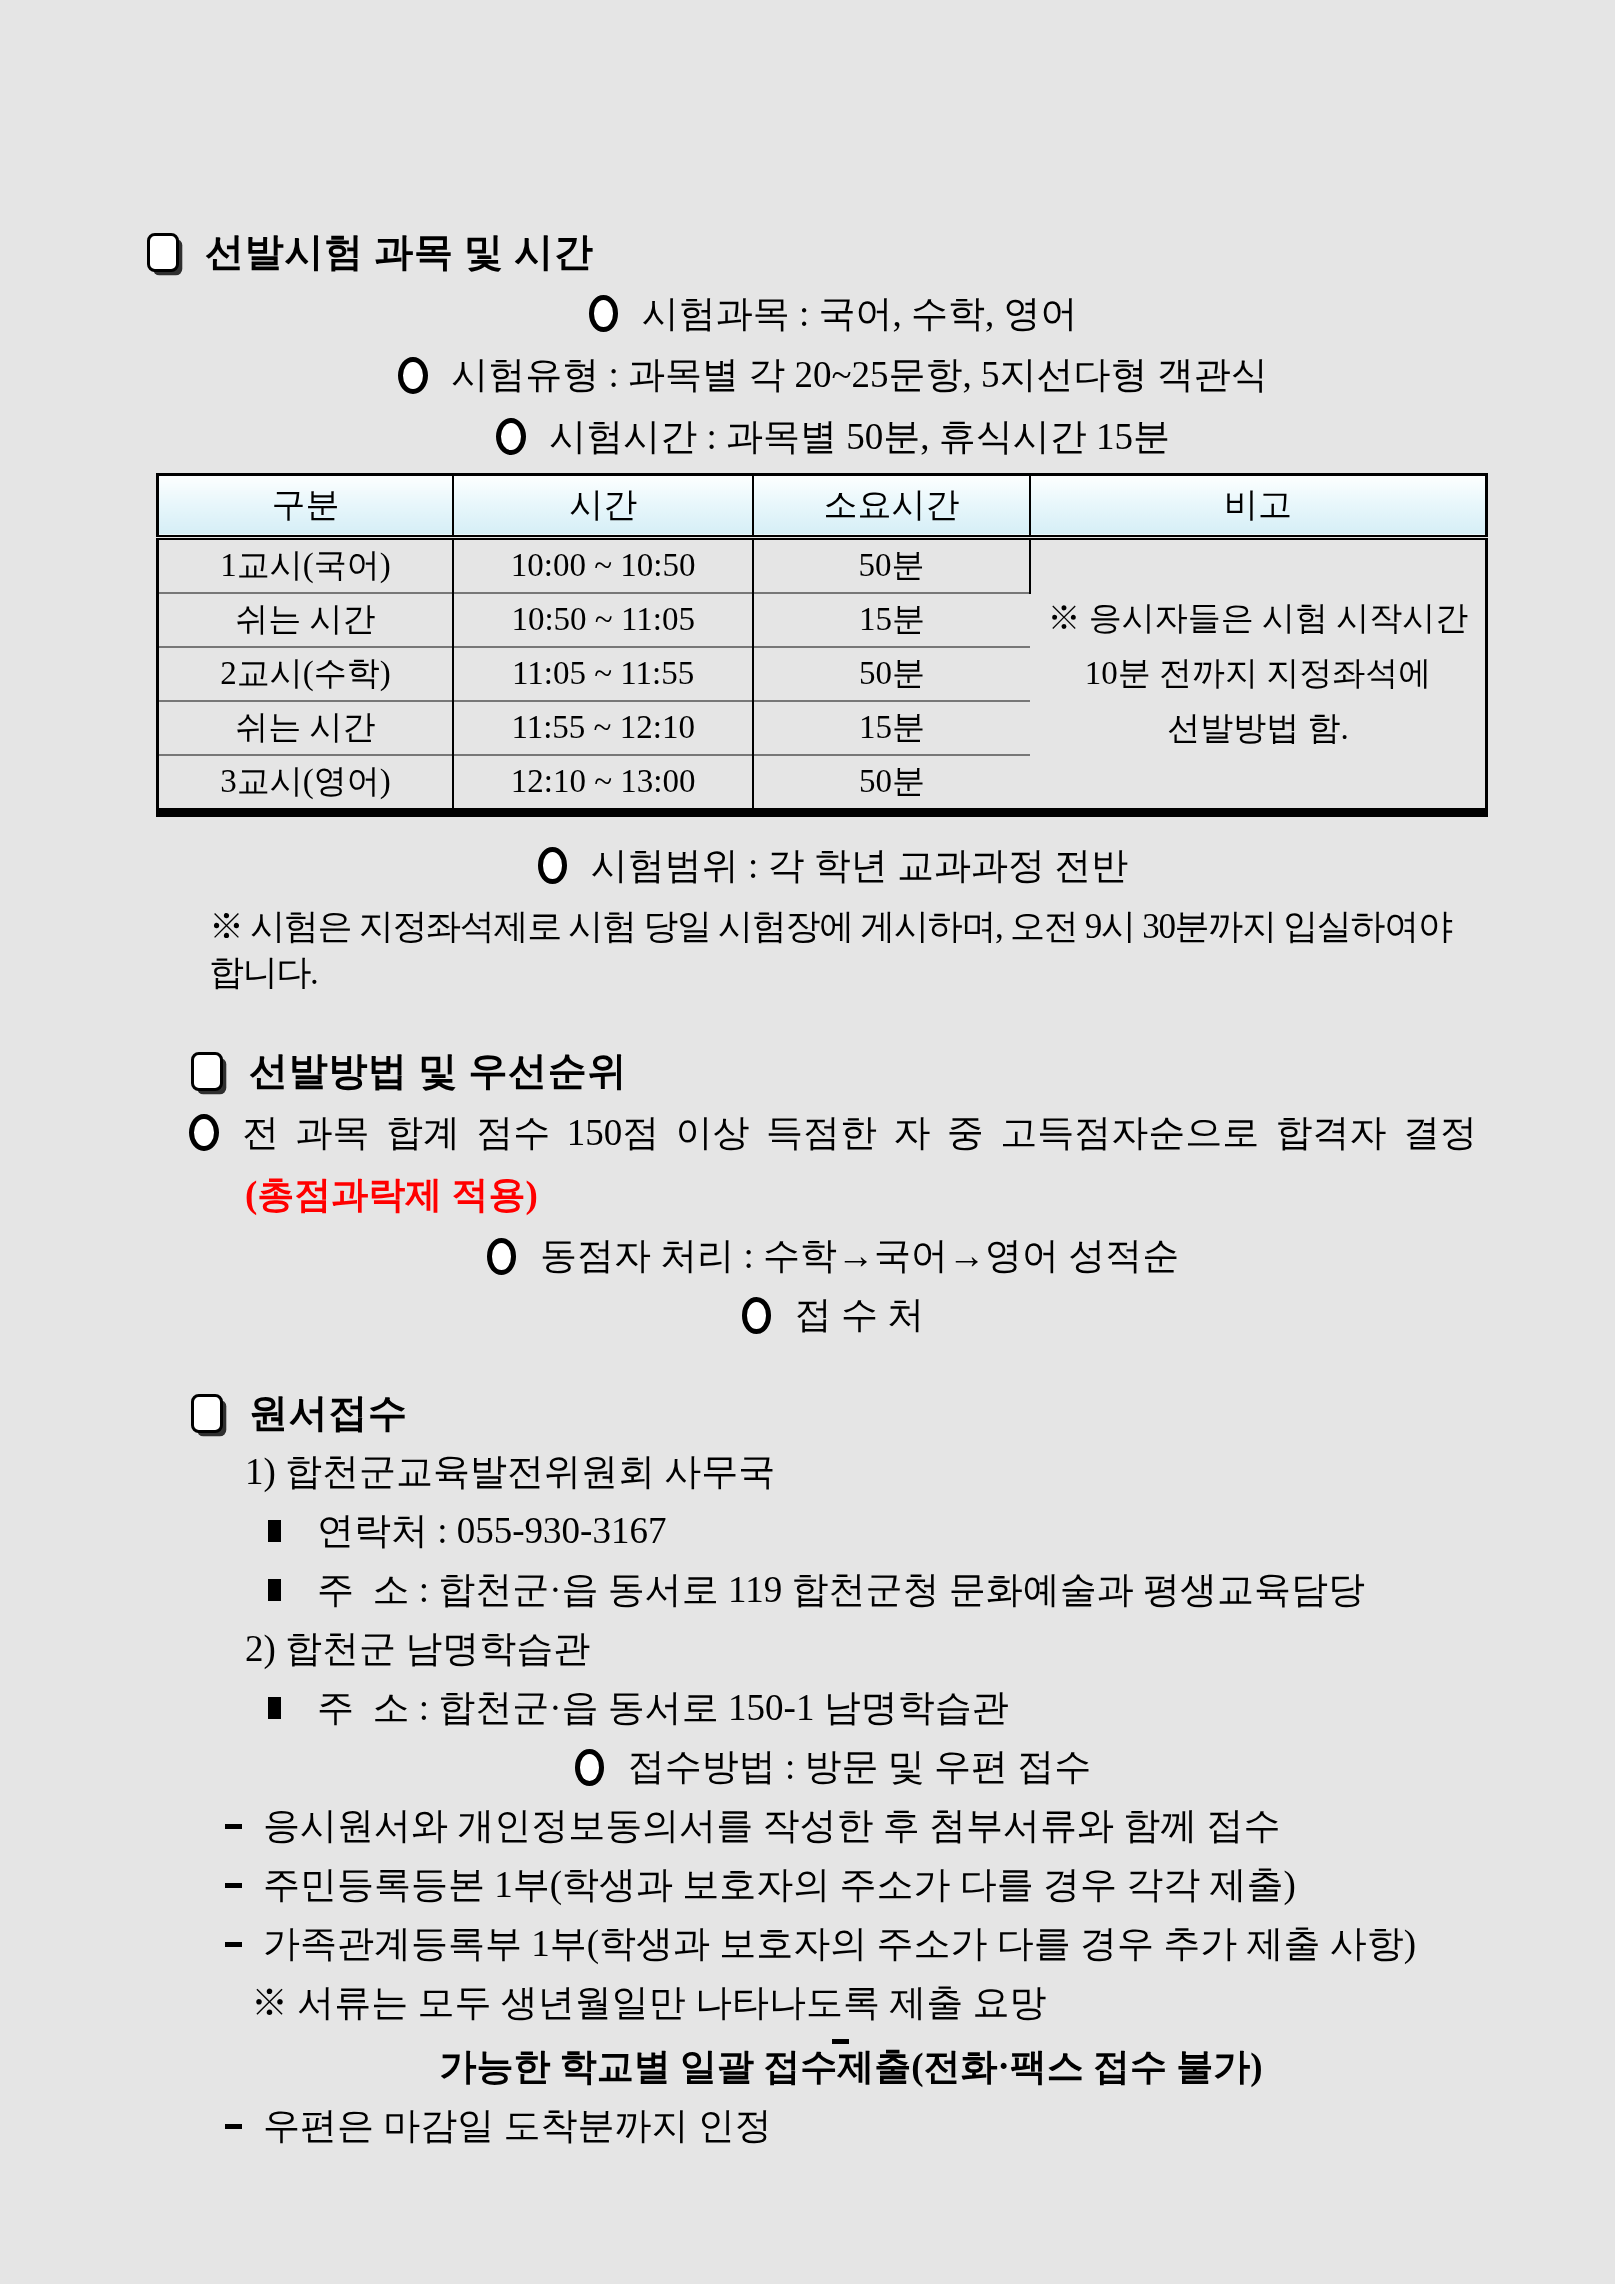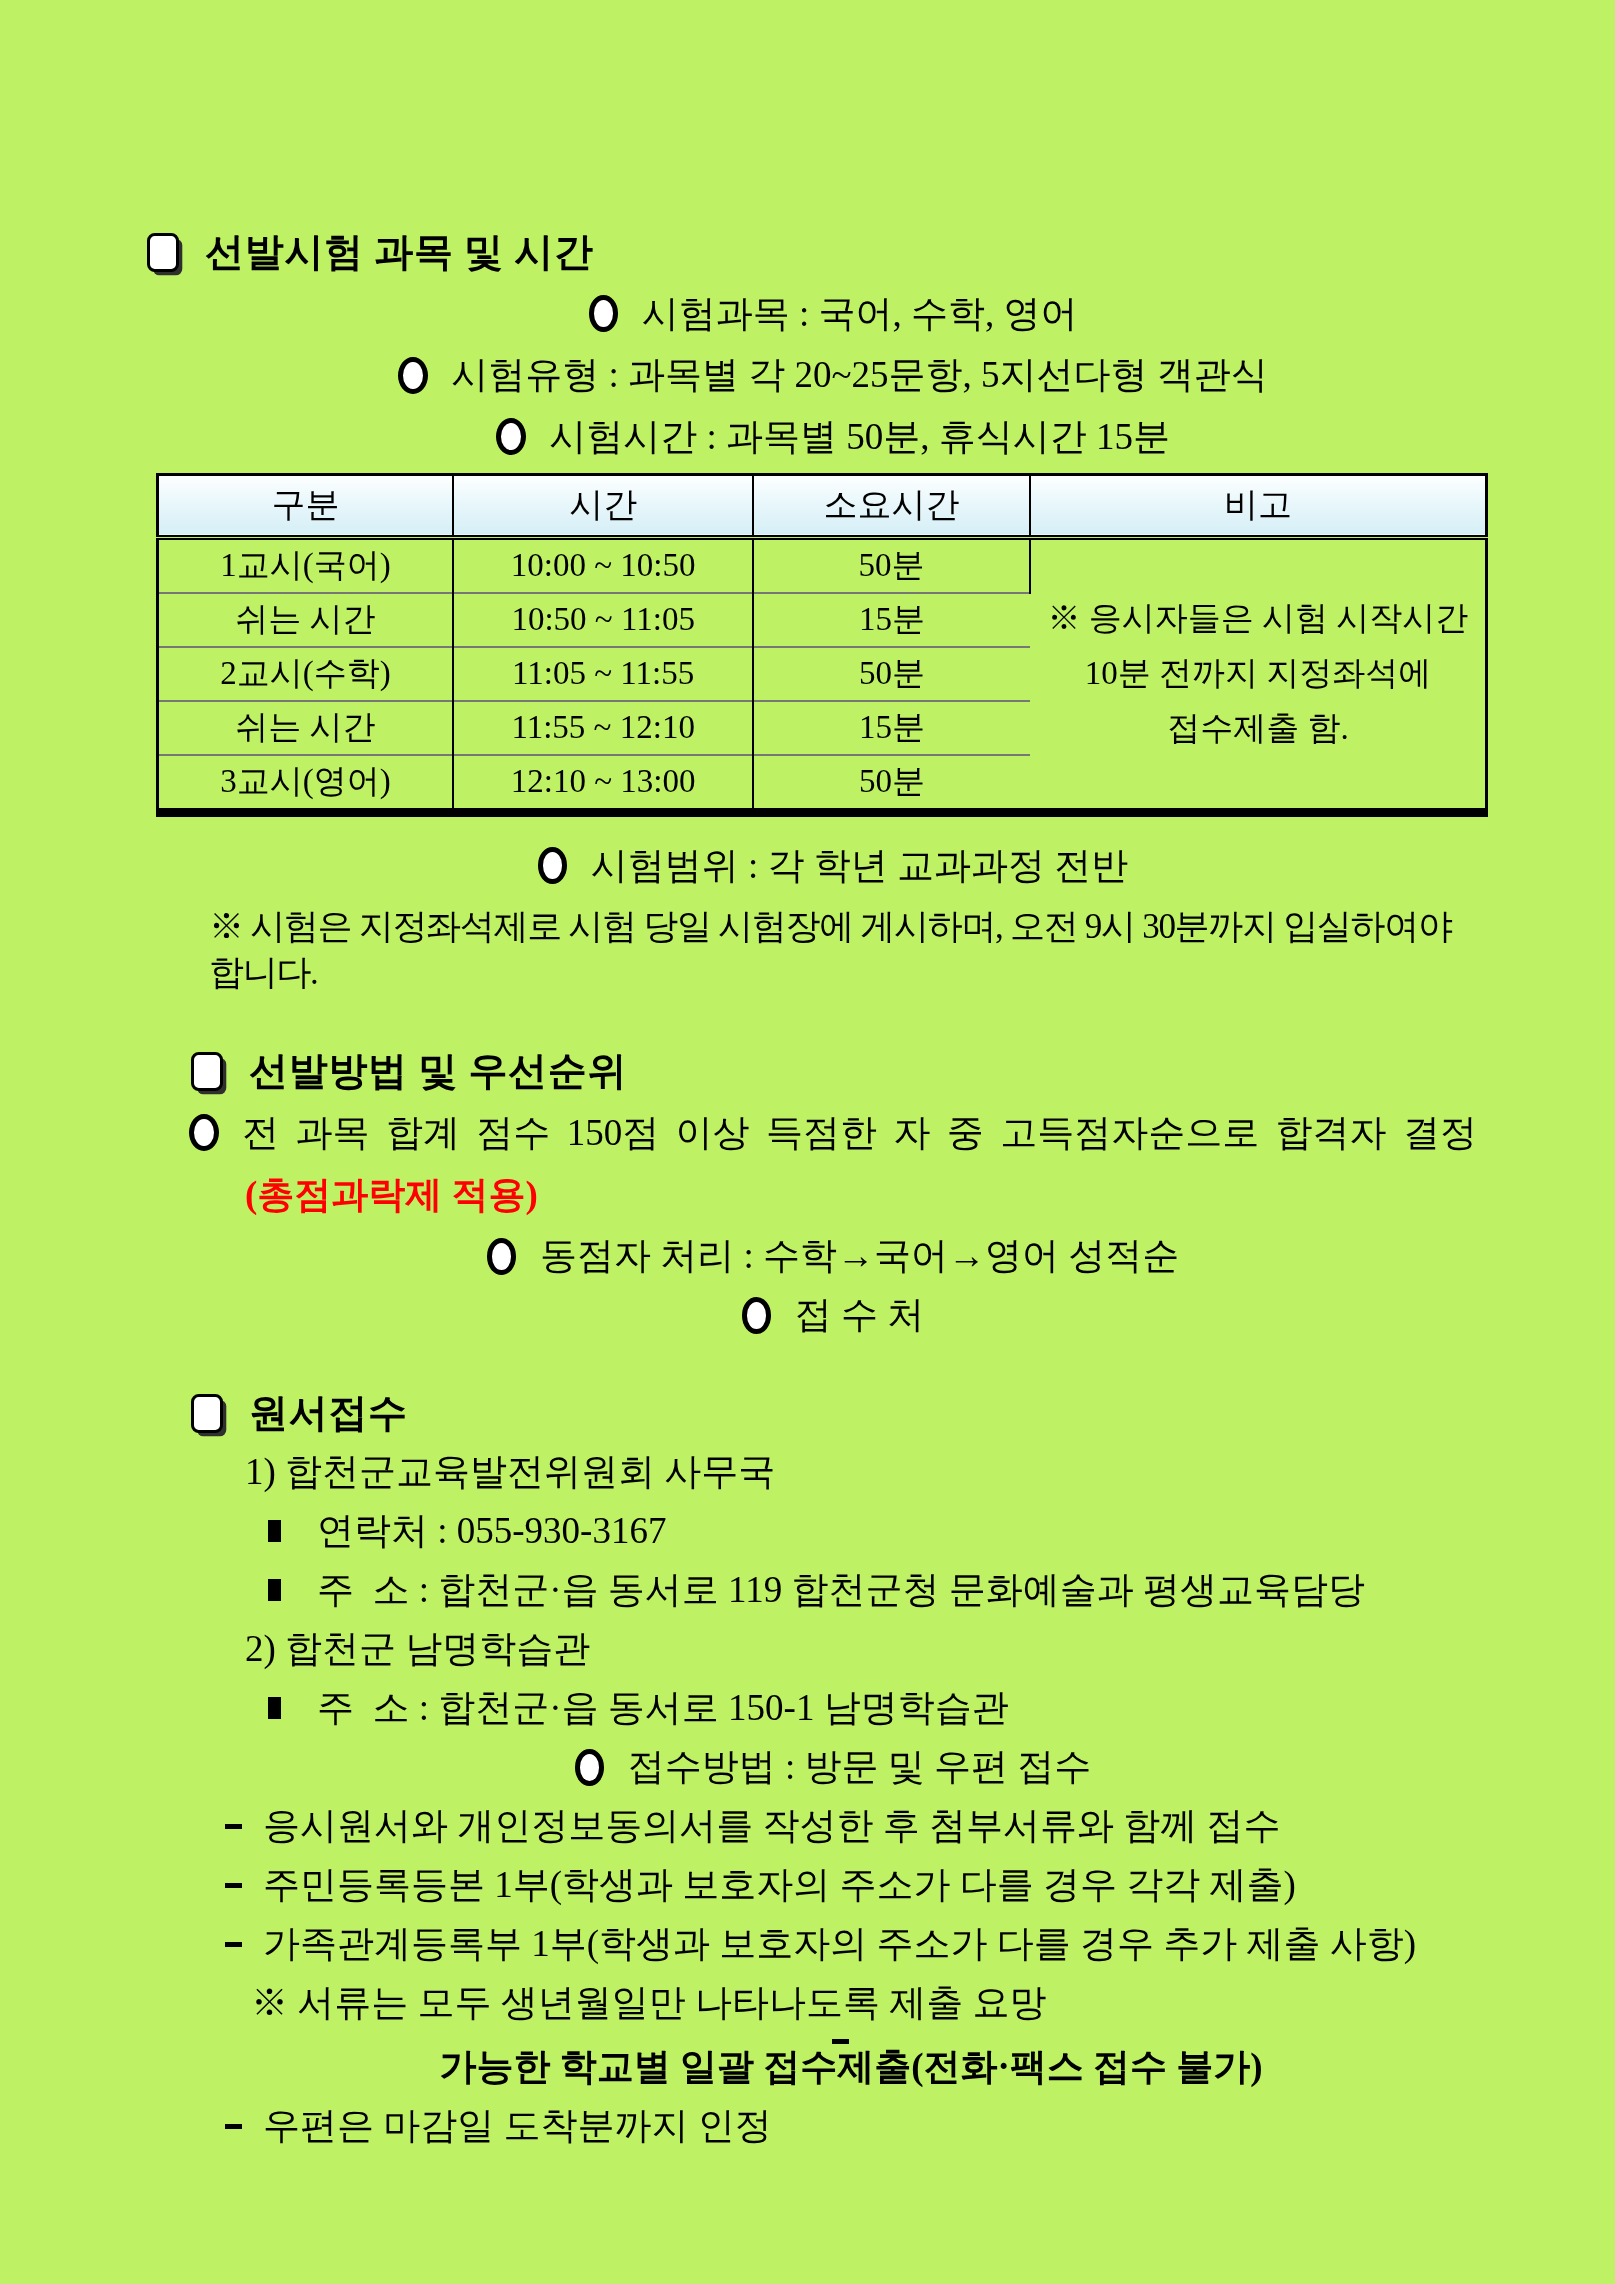--- a/index.html
+++ b/index.html
@@ -1,20 +1,20 @@
 <!DOCTYPE html>
 <html style="font-size:10.4px"><head>
 <meta charset="utf-8">
 <style>
   html, body { margin: 0; padding: 0; background: #ffffff; }
   .page {
     position: relative;
     width: 1616px;
     height: 2284px;
-    background: #bef264;
+    background: #e5e5e5;
     overflow: hidden;
     font-family: "Liberation Serif", "DejaVu Serif", serif;
     color: #000000;
     box-sizing: border-box;
     padding: 229px 139px 0 147px;
   }
   .line {
     display: flex;
     align-items: center;
     min-height: 46px;
@@ -163,21 +163,21 @@
       </tr>
     </thead>
     <tbody>
       <tr class="first">
         <td>1교시(국어)</td>
         <td>10:00 ~ 10:50</td>
         <td>50분</td>
         <td class="remark" rowspan="5">
           <div>※ 응시자들은 시험 시작시간</div>
           <div>10분 전까지 지정좌석에</div>
-          <div>접수제출 함.</div>
+          <div>선발방법 함.</div>
         </td>
       </tr>
       <tr>
         <td>쉬는 시간</td>
         <td>10:50 ~ 11:05</td>
         <td>15분</td>
       </tr>
       <tr>
         <td>2교시(수학)</td>
         <td>11:05 ~ 11:55</td>

